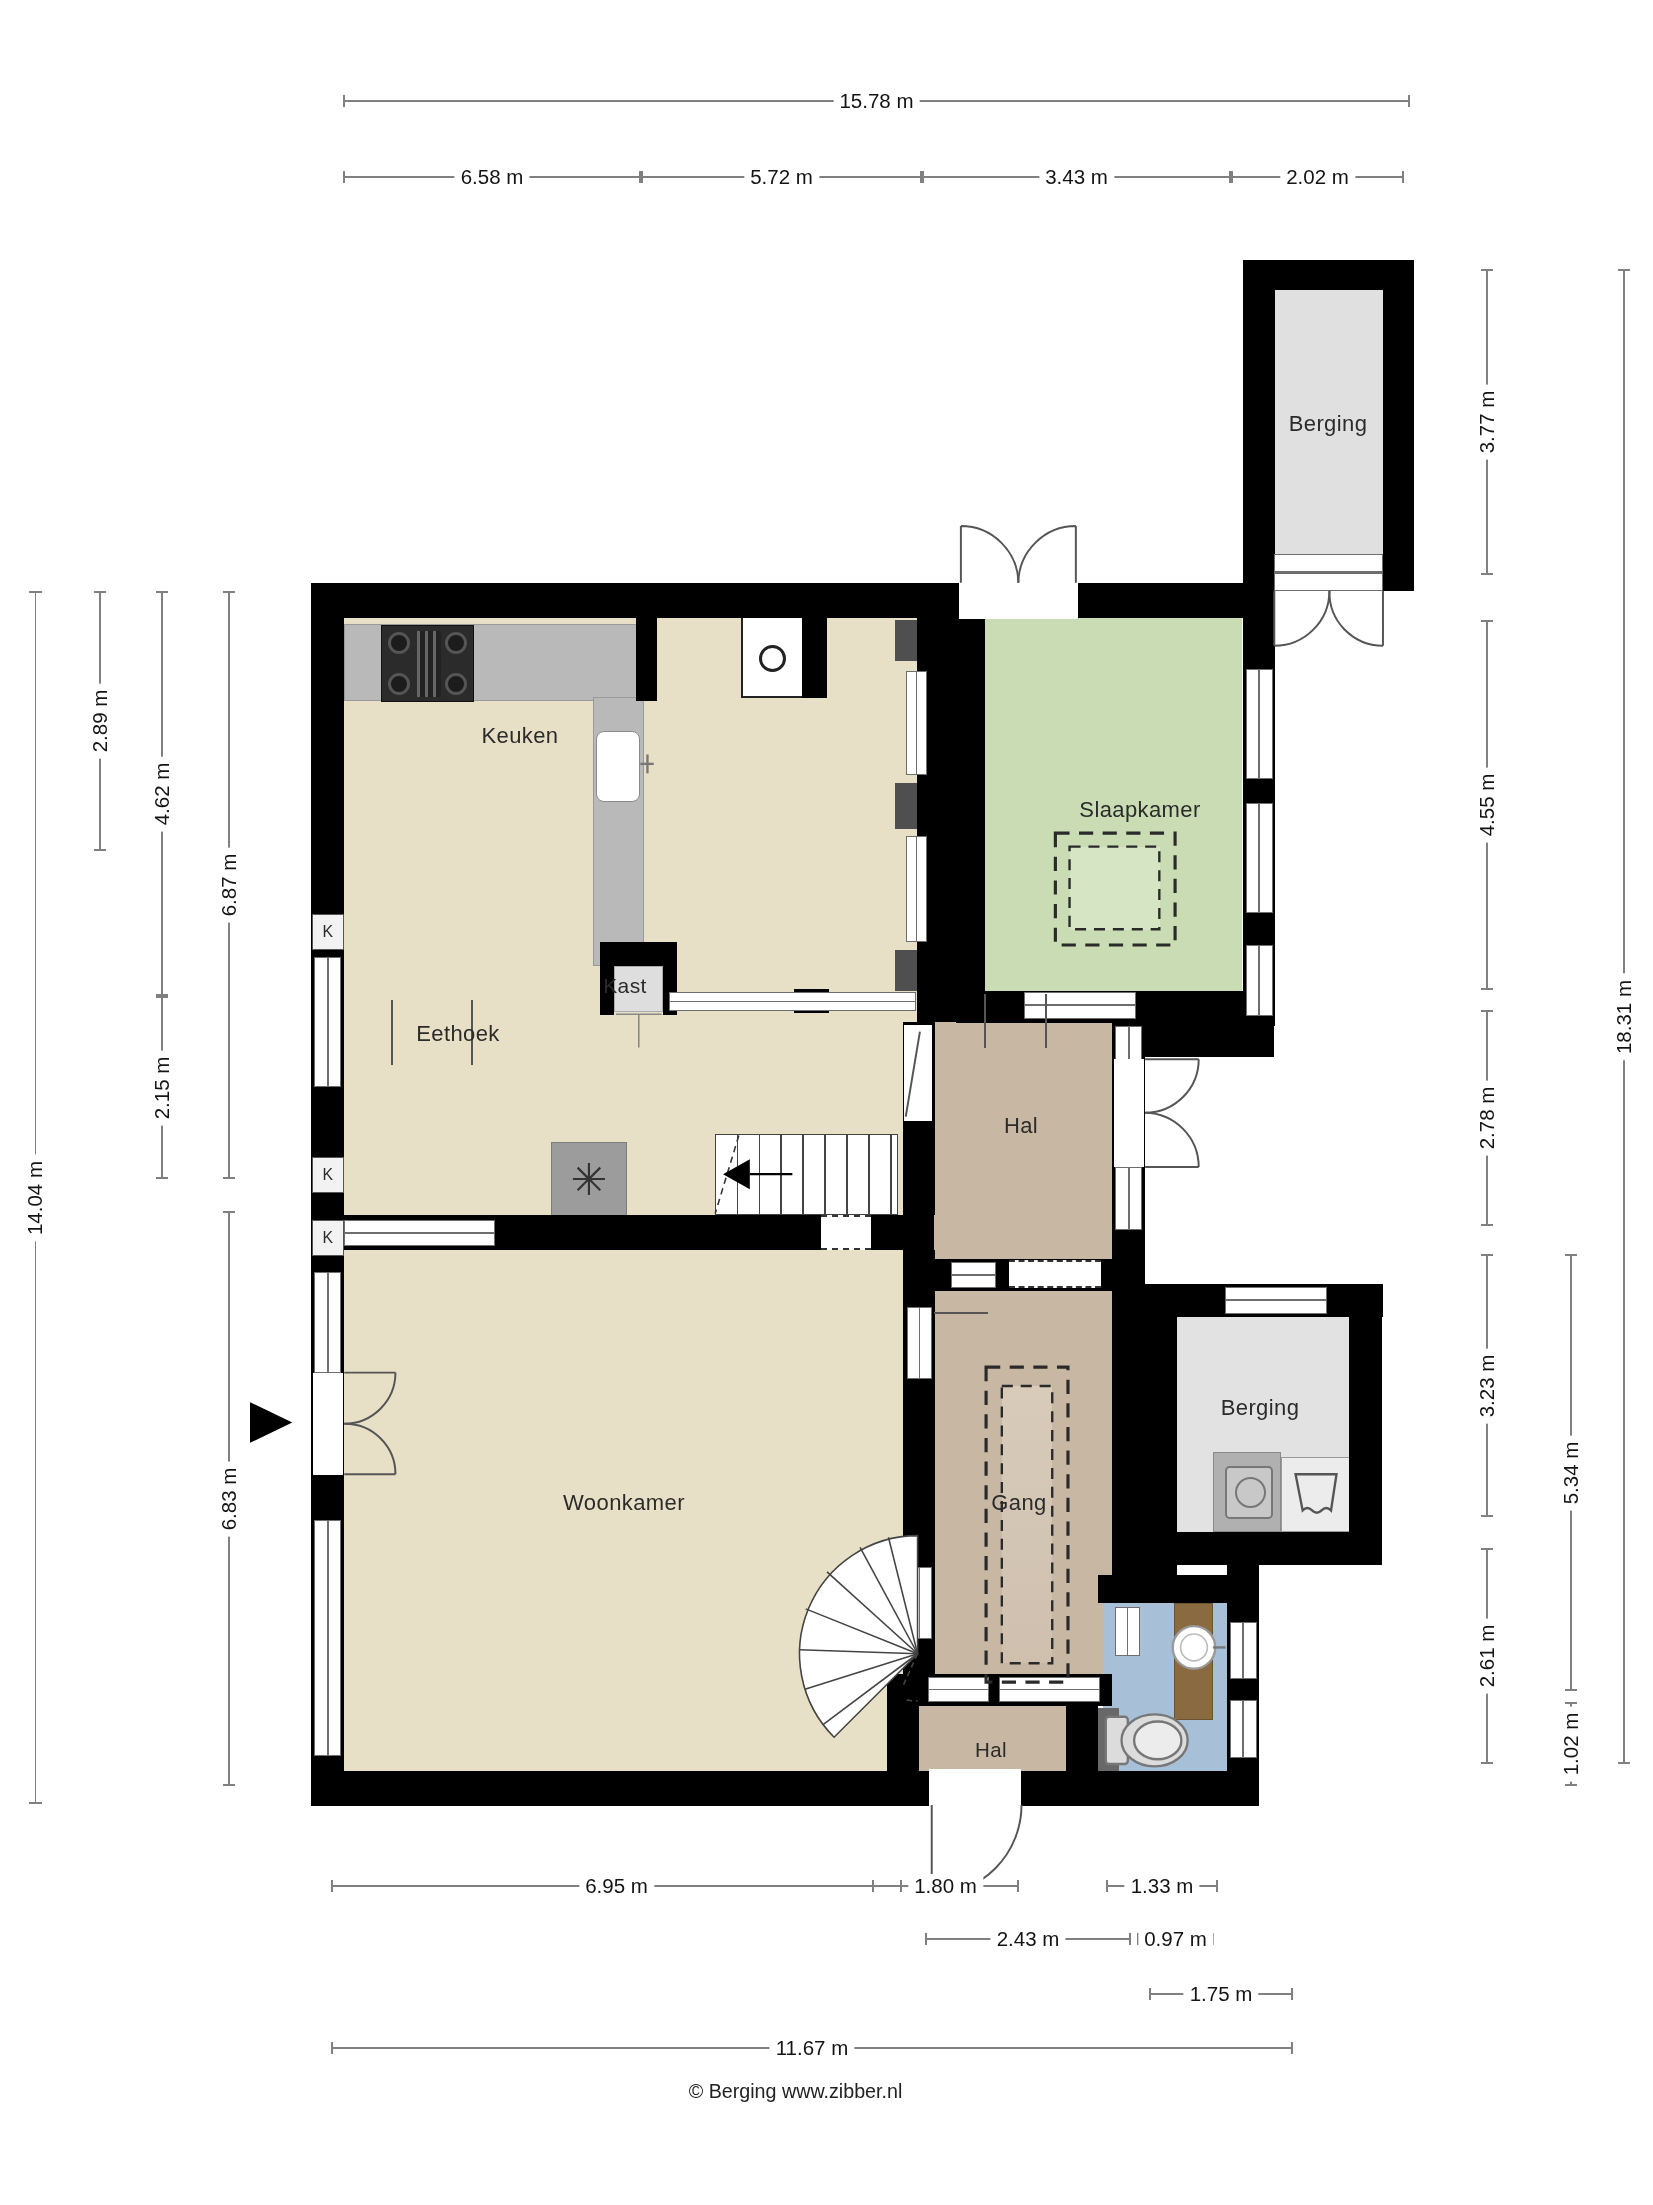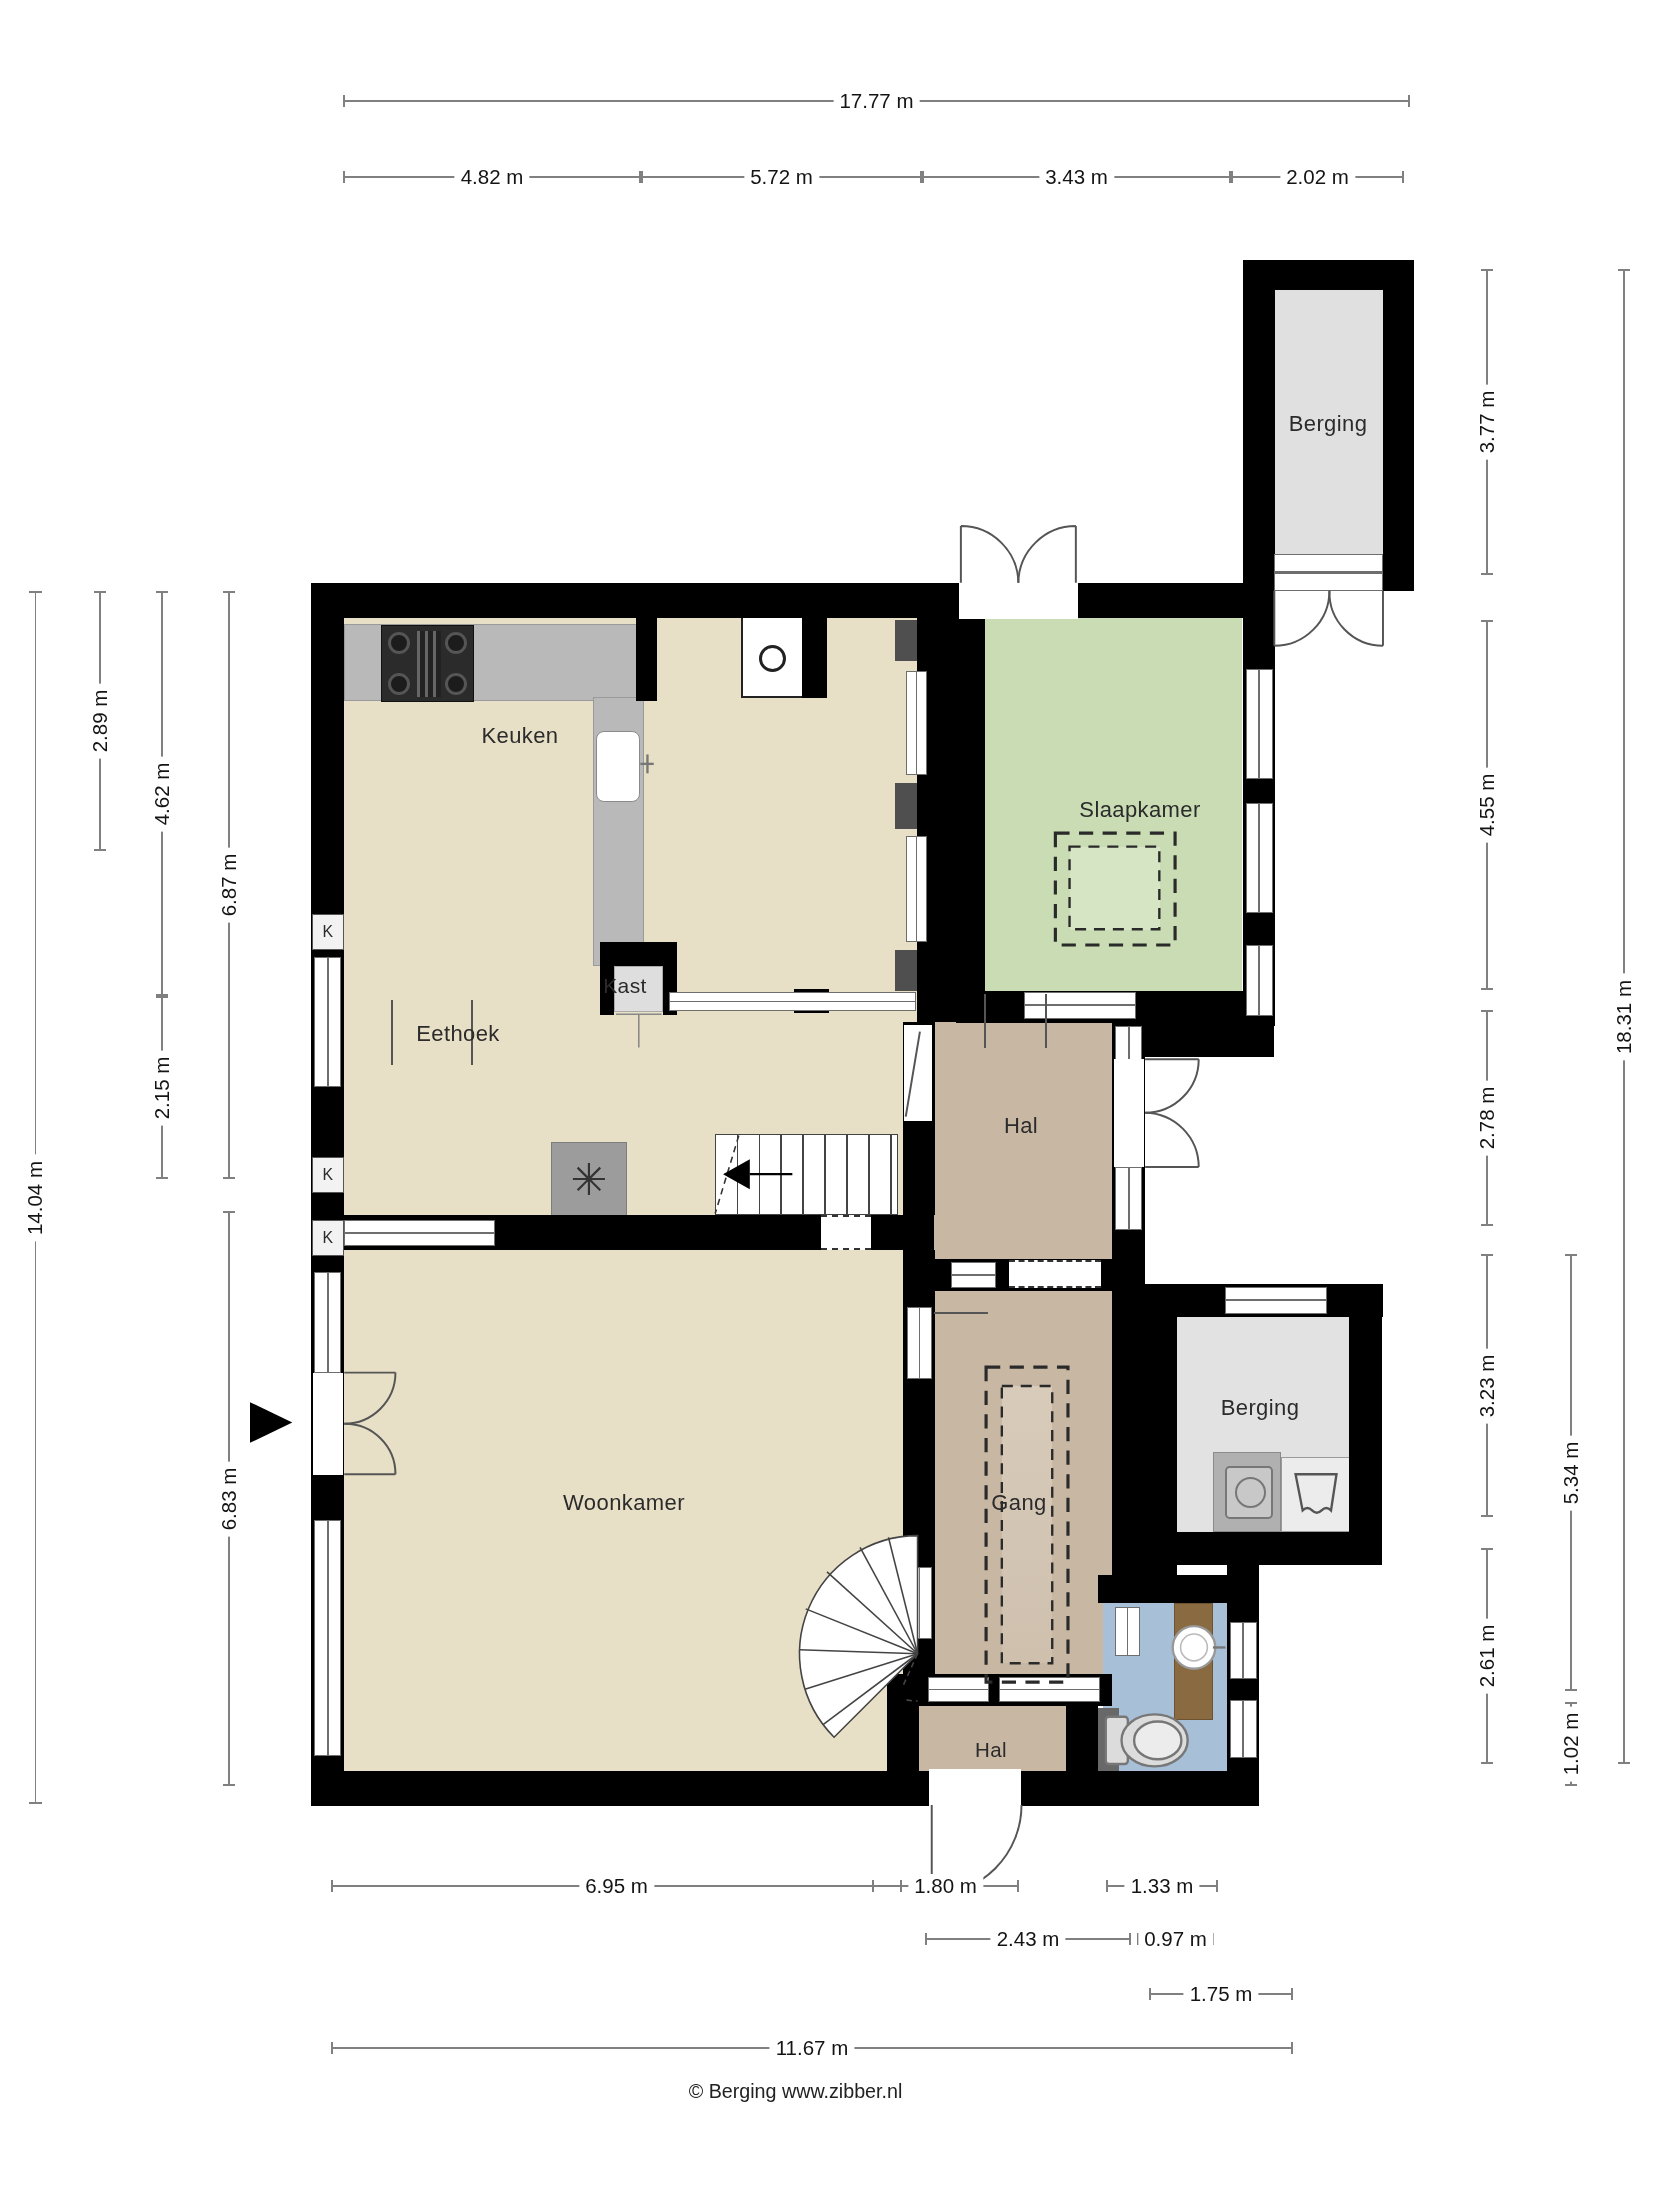--- a/index.html
+++ b/index.html
@@ -264,27 +264,27 @@
     <span class="room-label" style="left: 624px; top: 1503px; font-size: 22px;">Woonkamer</span>
     <span class="room-label" style="left: 1019px; top: 1503px; font-size: 22px;">Gang</span>
     <span class="room-label" style="left: 991px; top: 1750px; font-size: 20.5px;">Hal</span>
     <span class="room-label" style="left: 328px; top: 932px; font-size: 15.8px;">K</span>
     <span class="room-label" style="left: 328px; top: 1175px; font-size: 15.8px;">K</span>
     <span class="room-label" style="left: 328px; top: 1238px; font-size: 15.8px;">K</span>
     <div class="dim dim-h" style="left: 343px; top: 89px; width: 1067px; height: 23.6px;">
       <div class="line"></div>
       <div class="tick" style="left: 0px;"></div>
       <div class="tick" style="right: 0px;"></div>
-      <span class="lbl">17.77 m</span>
+      <span class="lbl">15.78 m</span>
     </div>
     <div class="dim dim-h" style="left: 343px; top: 165px; width: 298px; height: 23.6px;">
       <div class="line"></div>
       <div class="tick" style="left: 0px;"></div>
       <div class="tick" style="right: 0px;"></div>
-      <span class="lbl">4.82 m</span>
+      <span class="lbl">6.58 m</span>
     </div>
     <div class="dim dim-h" style="left: 641px; top: 165px; width: 281px; height: 23.6px;">
       <div class="line"></div>
       <div class="tick" style="left: 0px;"></div>
       <div class="tick" style="right: 0px;"></div>
       <span class="lbl">5.72 m</span>
     </div>
     <div class="dim dim-h" style="left: 922px; top: 165px; width: 309px; height: 23.6px;">
       <div class="line"></div>
       <div class="tick" style="left: 0px;"></div>

